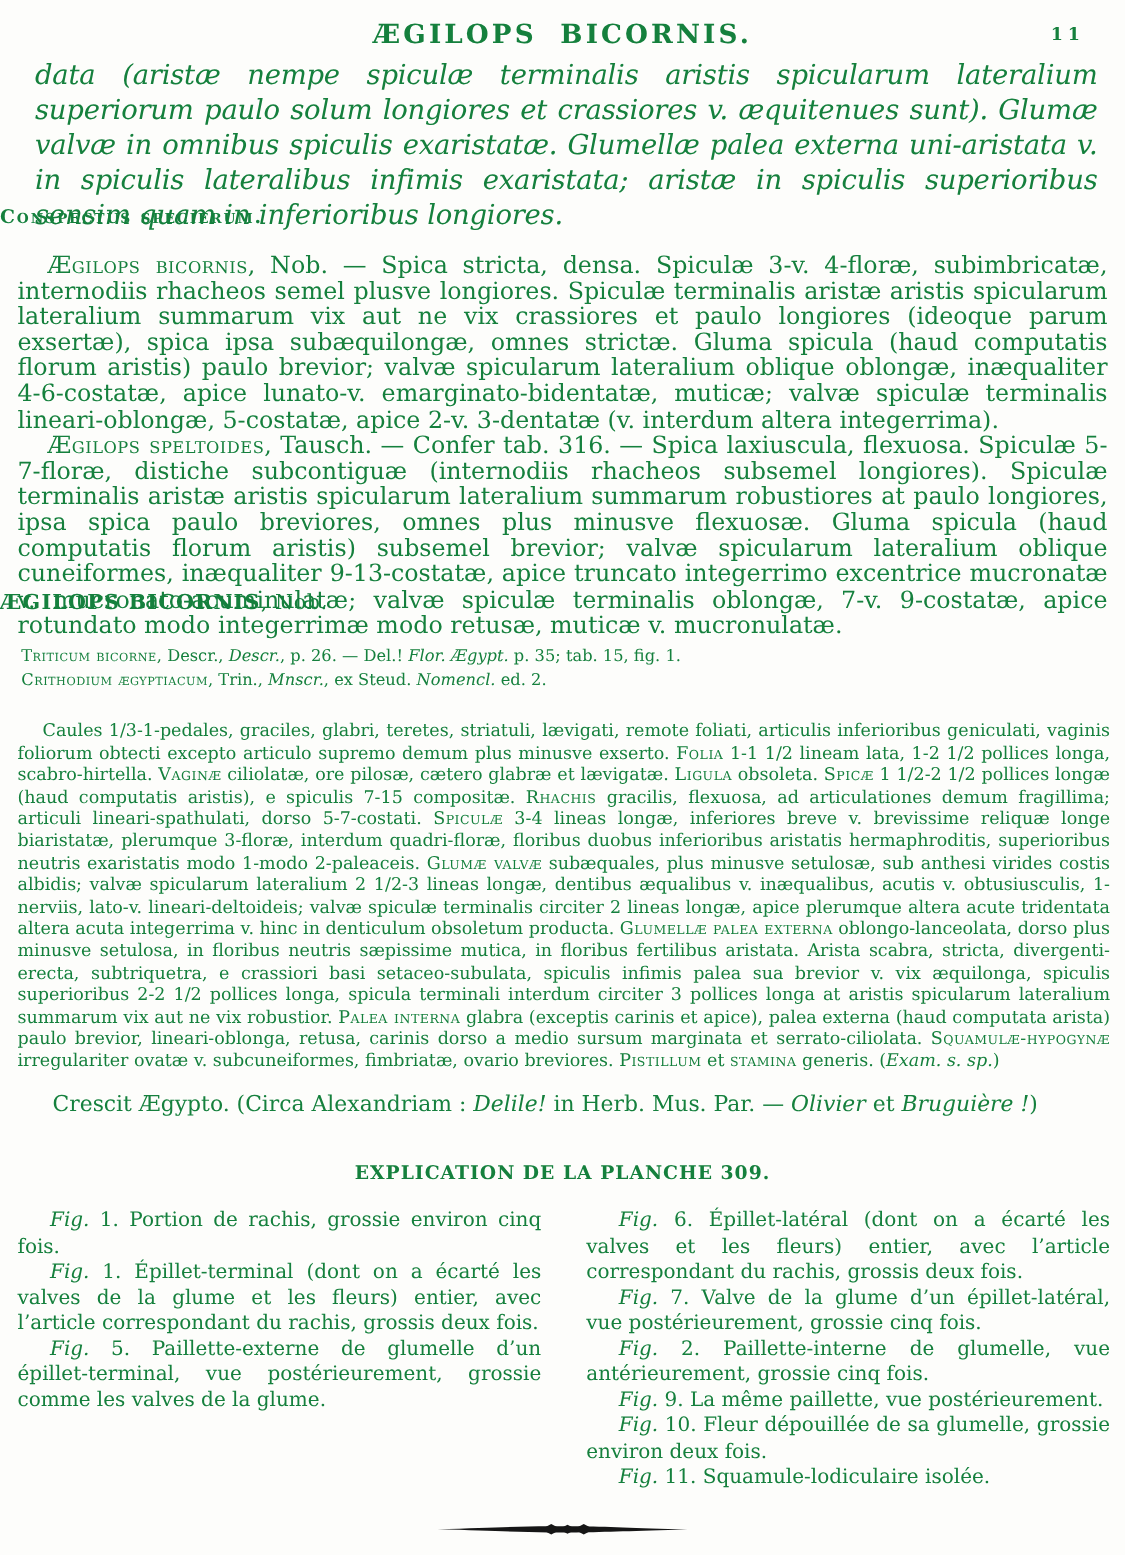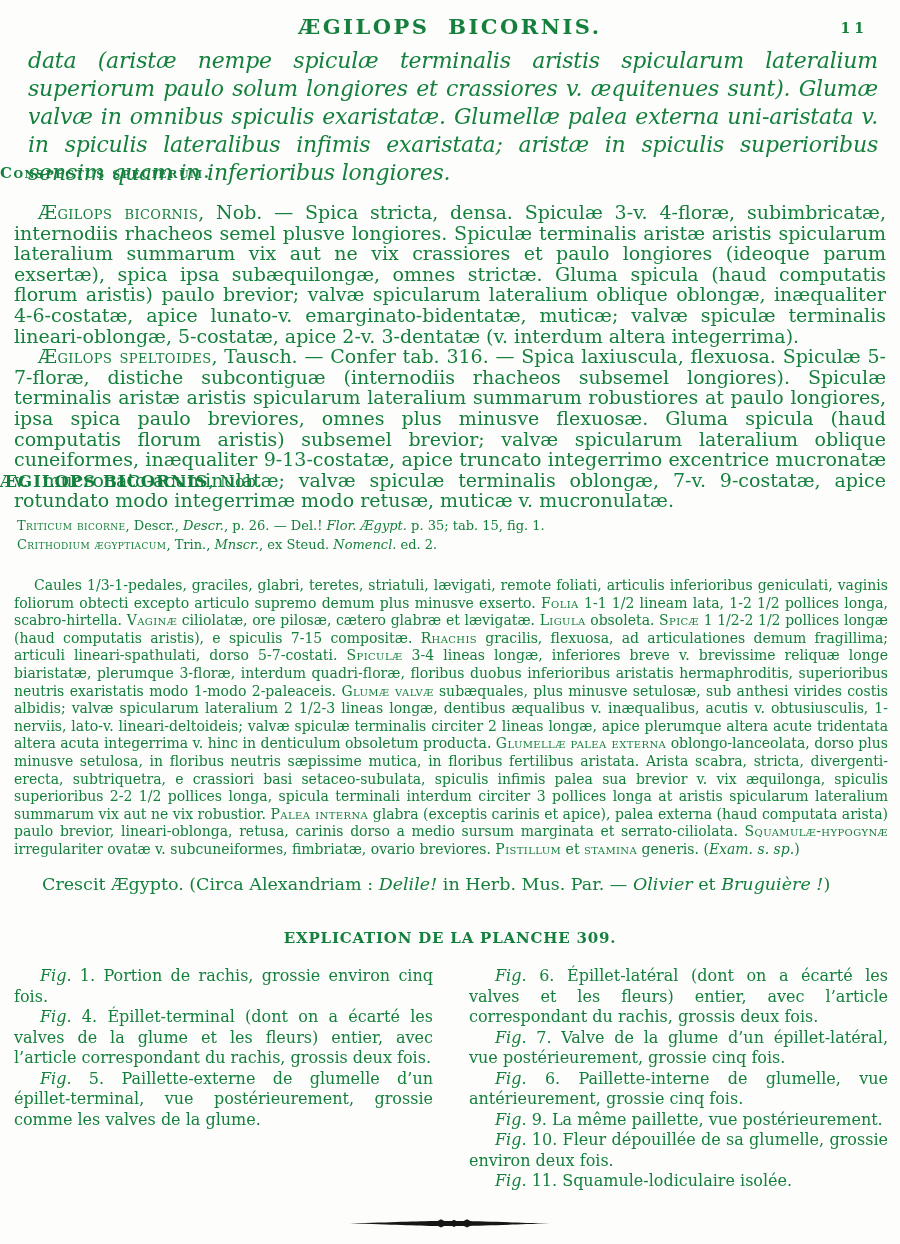--- a/index.html
+++ b/index.html
@@ -114,27 +114,27 @@
 
   <p class="description"><span>Caules 1/3-1-pedales, graciles, glabri, teretes, striatuli, lævigati, remote foliati, articulis inferioribus geniculati, vaginis foliorum obtecti excepto articulo supremo demum plus minusve exserto. </span><span class="sc">Folia</span><span> 1-1 1/2 lineam lata, 1-2 1/2 pollices longa, scabro-hirtella. </span><span class="sc">Vaginæ</span><span> ciliolatæ, ore pilosæ, cætero glabræ et lævigatæ. </span><span class="sc">Ligula</span><span> obsoleta. </span><span class="sc">Spicæ</span><span> 1 1/2-2 1/2 pollices longæ (haud computatis aristis), e spiculis 7-15 compositæ. </span><span class="sc">Rhachis</span><span> gracilis, flexuosa, ad articulationes demum fragillima; articuli lineari-spathulati, dorso 5-7-costati. </span><span class="sc">Spiculæ</span><span> 3-4 lineas longæ, inferiores breve v. brevissime reliquæ longe biaristatæ, plerumque 3-floræ, interdum quadri-floræ, floribus duobus inferioribus aristatis hermaphroditis, superioribus neutris exaristatis modo 1-modo 2-paleaceis. </span><span class="sc">Glumæ valvæ</span><span> subæquales, plus minusve setulosæ, sub anthesi virides costis albidis; valvæ spicularum lateralium 2 1/2-3 lineas longæ, dentibus æqualibus v. inæqualibus, acutis v. obtusiusculis, 1-nerviis, lato-v. lineari-deltoideis; valvæ spiculæ terminalis circiter 2 lineas longæ, apice plerumque altera acute tridentata altera acuta integerrima v. hinc in denticulum obsoletum producta. </span><span class="sc">Glumellæ palea externa</span><span> oblongo-lanceolata, dorso plus minusve setulosa, in floribus neutris sæpissime mutica, in floribus fertilibus aristata. Arista scabra, stricta, divergenti-erecta, subtriquetra, e crassiori basi setaceo-subulata, spiculis infimis palea sua brevior v. vix æquilonga, spiculis superioribus 2-2 1/2 pollices longa, spicula terminali interdum circiter 3 pollices longa at aristis spicularum lateralium summarum vix aut ne vix robustior. </span><span class="sc">Palea interna</span><span> glabra (exceptis carinis et apice), palea externa (haud computata arista) paulo brevior, lineari-oblonga, retusa, carinis dorso a medio sursum marginata et serrato-ciliolata. </span><span class="sc">Squamulæ-hypogynæ</span><span> irregulariter ovatæ v. subcuneiformes, fimbriatæ, ovario breviores. </span><span class="sc">Pistillum</span><span> et </span><span class="sc">stamina</span><span> generis. (</span><span class="i">Exam. s. sp.</span><span>)</span></p>
 
   <p class="habitat"><span>Crescit Ægypto. (Circa Alexandriam : </span><span class="i">Delile!</span><span> in Herb. Mus. Par. — </span><span class="i">Olivier</span><span> et </span><span class="i">Bruguière !</span><span>)</span></p>
 
   <h3 class="plate-heading">EXPLICATION DE LA PLANCHE 309.</h3>
 
   <div class="figures">
     <div class="fig-col">
         <p><span class="i">Fig.</span><span> 1. Portion de rachis, grossie environ cinq fois.</span></p>
-        <p><span class="i">Fig.</span><span> 4. Épillet-terminal (dont on a écarté les valves de la glume et les fleurs) entier, avec l’article correspondant du rachis, grossis deux fois.</span></p>
+        <p><span class="i">Fig.</span><span> 1. Épillet-terminal (dont on a écarté les valves de la glume et les fleurs) entier, avec l’article correspondant du rachis, grossis deux fois.</span></p>
         <p><span class="i">Fig.</span><span> 5. Paillette-externe de glumelle d’un épillet-terminal, vue postérieurement, grossie comme les valves de la glume.</span></p>
       </div>
     <div class="fig-col">
         <p><span class="i">Fig.</span><span> 6. Épillet-latéral (dont on a écarté les valves et les fleurs) entier, avec l’article correspondant du rachis, grossis deux fois.</span></p>
         <p><span class="i">Fig.</span><span> 7. Valve de la glume d’un épillet-latéral, vue postérieurement, grossie cinq fois.</span></p>
-        <p><span class="i">Fig.</span><span> 6. Paillette-interne de glumelle, vue antérieurement, grossie cinq fois.</span></p>
+        <p><span class="i">Fig.</span><span> 2. Paillette-interne de glumelle, vue antérieurement, grossie cinq fois.</span></p>
         <p><span class="i">Fig.</span><span> 9. La même paillette, vue postérieurement.</span></p>
         <p><span class="i">Fig.</span><span> 10. Fleur dépouillée de sa glumelle, grossie environ deux fois.</span></p>
         <p><span class="i">Fig.</span><span> 11. Squamule-lodiculaire isolée.</span></p>
       </div>
   </div>
 
   <div class="tailpiece">
     <svg width="202" height="12" viewBox="0 0 202 12" aria-hidden="true">
       <path d="M1,6.4 C45,5.1 65,4.1 90,3.9 L112,3.9 C137,4.1 157,5.3 201,6.6 C157,7.7 137,8.7 112,8.9 L90,8.9 C65,8.7 45,7.5 1,6.4 Z" fill="#161616"></path>
       <path d="M84,6.4 l8,-4.2 l8,4.2 l-8,4.2 Z" fill="#161616"></path>

